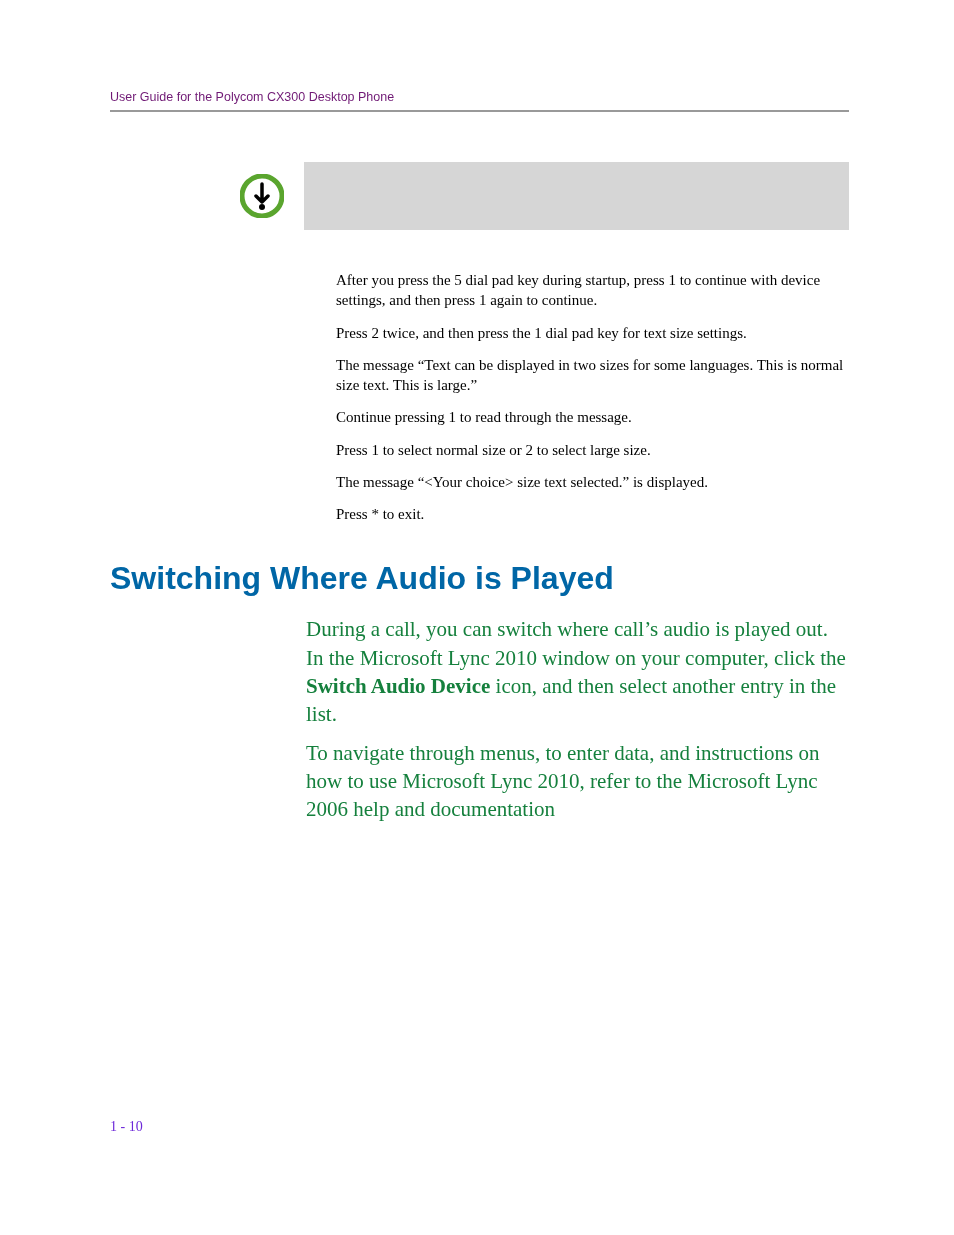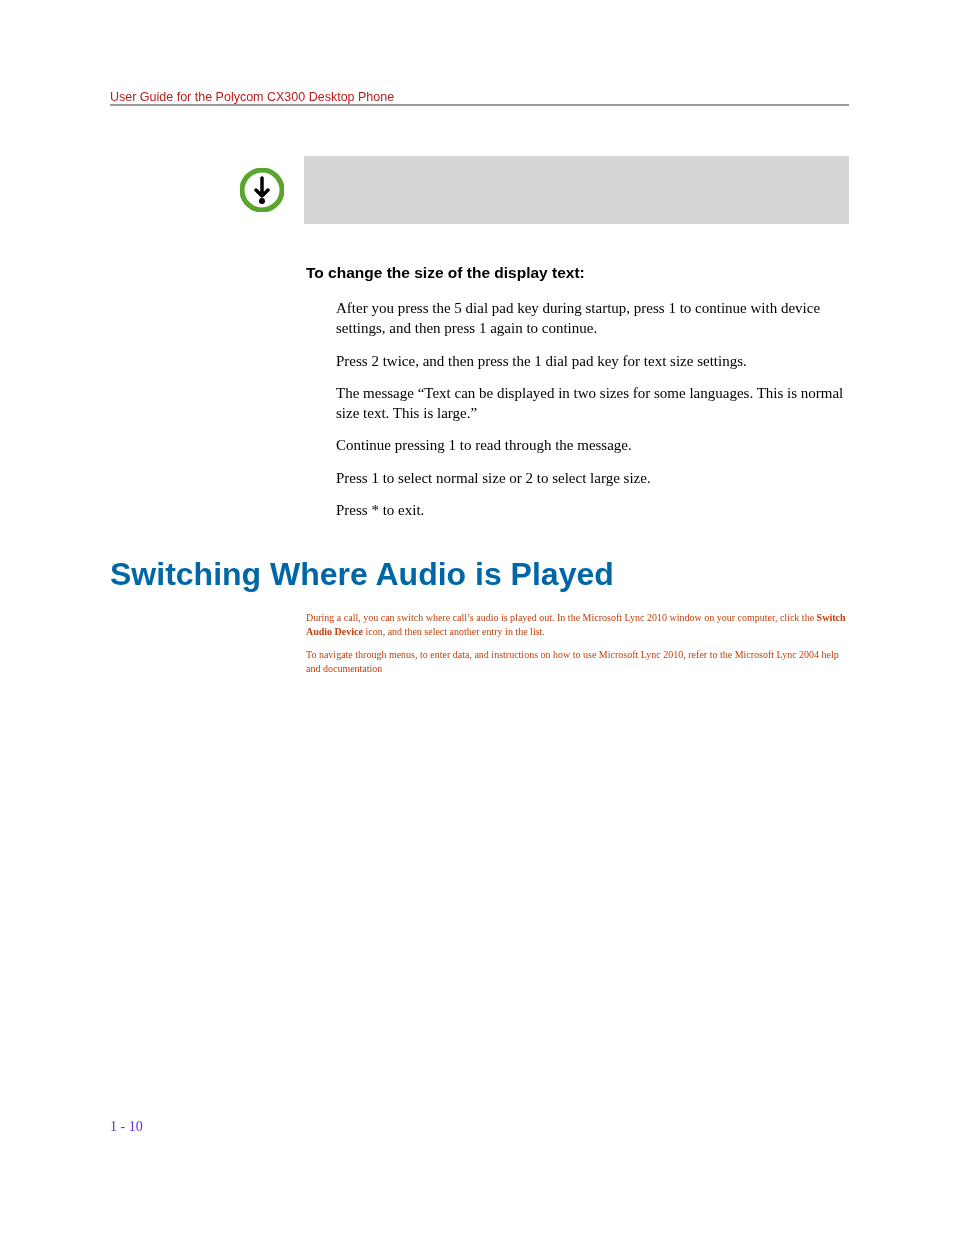--- a/index.html
+++ b/index.html
@@ -14,21 +14,22 @@
       font-family: Georgia, 'Times New Roman', serif;
       color: #000000;
       position: relative;
     }
     .page-container {
       padding: 90px 105px 60px 110px;
     }
     .header-title {
       font-family: Arial, Helvetica, sans-serif;
       font-size: 12.5px;
-      color: #b91c1c;
+      color: #701a75;
+      padding-bottom: 6px;
     }
     .header-rule {
       border: none;
       border-top: 2px solid #999;
       margin-bottom: 50px;
     }
     .callout-row {
       display: flex;
       align-items: flex-start;
       margin-bottom: 40px;
@@ -65,25 +66,25 @@
     .section-heading {
       font-family: Arial, Helvetica, sans-serif;
       font-size: 32px;
       font-weight: bold;
       color: #0066a6;
       margin-top: 36px;
       margin-bottom: 18px;
     }
     .section-body {
       font-family: Georgia, 'Times New Roman', serif;
-      font-size: 10px;
+      font-size: 21px;
       line-height: 1.35;
       margin-left: 196px;
       margin-bottom: 10px;
-      color: #c2410c;
+      color: #15803d;
     }
     .section-body b {
       font-weight: bold;
     }
     .page-number {
       position: absolute;
       bottom: 100px;
       left: 110px;
       font-family: Georgia, 'Times New Roman', serif;
       font-size: 14px;
@@ -102,33 +103,33 @@
     <div class="callout-icon">
       <svg viewBox="0 0 44 44" width="44" height="44">
         <circle cx="22" cy="22" r="20" fill="none" stroke="#5aa52e" stroke-width="5"></circle>
         <path d="M22 10 L22 28 M22 28 L16 22 M22 28 L28 22" fill="none" stroke="#000" stroke-width="3.5" stroke-linecap="round" stroke-linejoin="round"></path>
         <circle cx="22" cy="33" r="3" fill="#000"></circle>
       </svg>
     </div>
     <div class="callout-box"></div>
   </div>
 
-  <div class="proc-title">To change the size of the display text:</div>
 
   <div class="proc-step">After you press the 5 dial pad key during startup, press 1 to continue with device settings, and then press 1 again to continue.</div>
   <div class="proc-step">Press 2 twice, and then press the 1 dial pad key for text size settings.</div>
   <div class="proc-step">The message “Text can be displayed in two sizes for some languages. This is normal size text. This is large.”</div>
   <div class="proc-step">Continue pressing 1 to read through the message.</div>
   <div class="proc-step">Press 1 to select normal size or 2 to select large size.</div>
+  <div class="proc-step">The message “&lt;Your choice&gt; size text selected.” is displayed.</div>
   <div class="proc-step">Press * to exit.</div>
 
   <div class="section-heading">Switching Where Audio is Played</div>
   <div class="section-body">
     <span>During a call, you can switch where call’s audio is played out. In the Microsoft Lync 2010 window on your computer, click the </span><b>Switch Audio Device</b><span> icon, and then select another entry in the list.</span>
   </div>
 
   <div class="section-body">
-    <span>To navigate through menus, to enter data, and instructions on how to use Microsoft Lync 2010, refer to the Microsoft Lync 2004 help and documentation</span><b></b><span></span>
+    <span>To navigate through menus, to enter data, and instructions on how to use Microsoft Lync 2010, refer to the Microsoft Lync 2006 help and documentation</span><b></b><span></span>
   </div>
 
 </div>
 
 <div class="page-number">1 - 10</div>
 
 </body></html>

